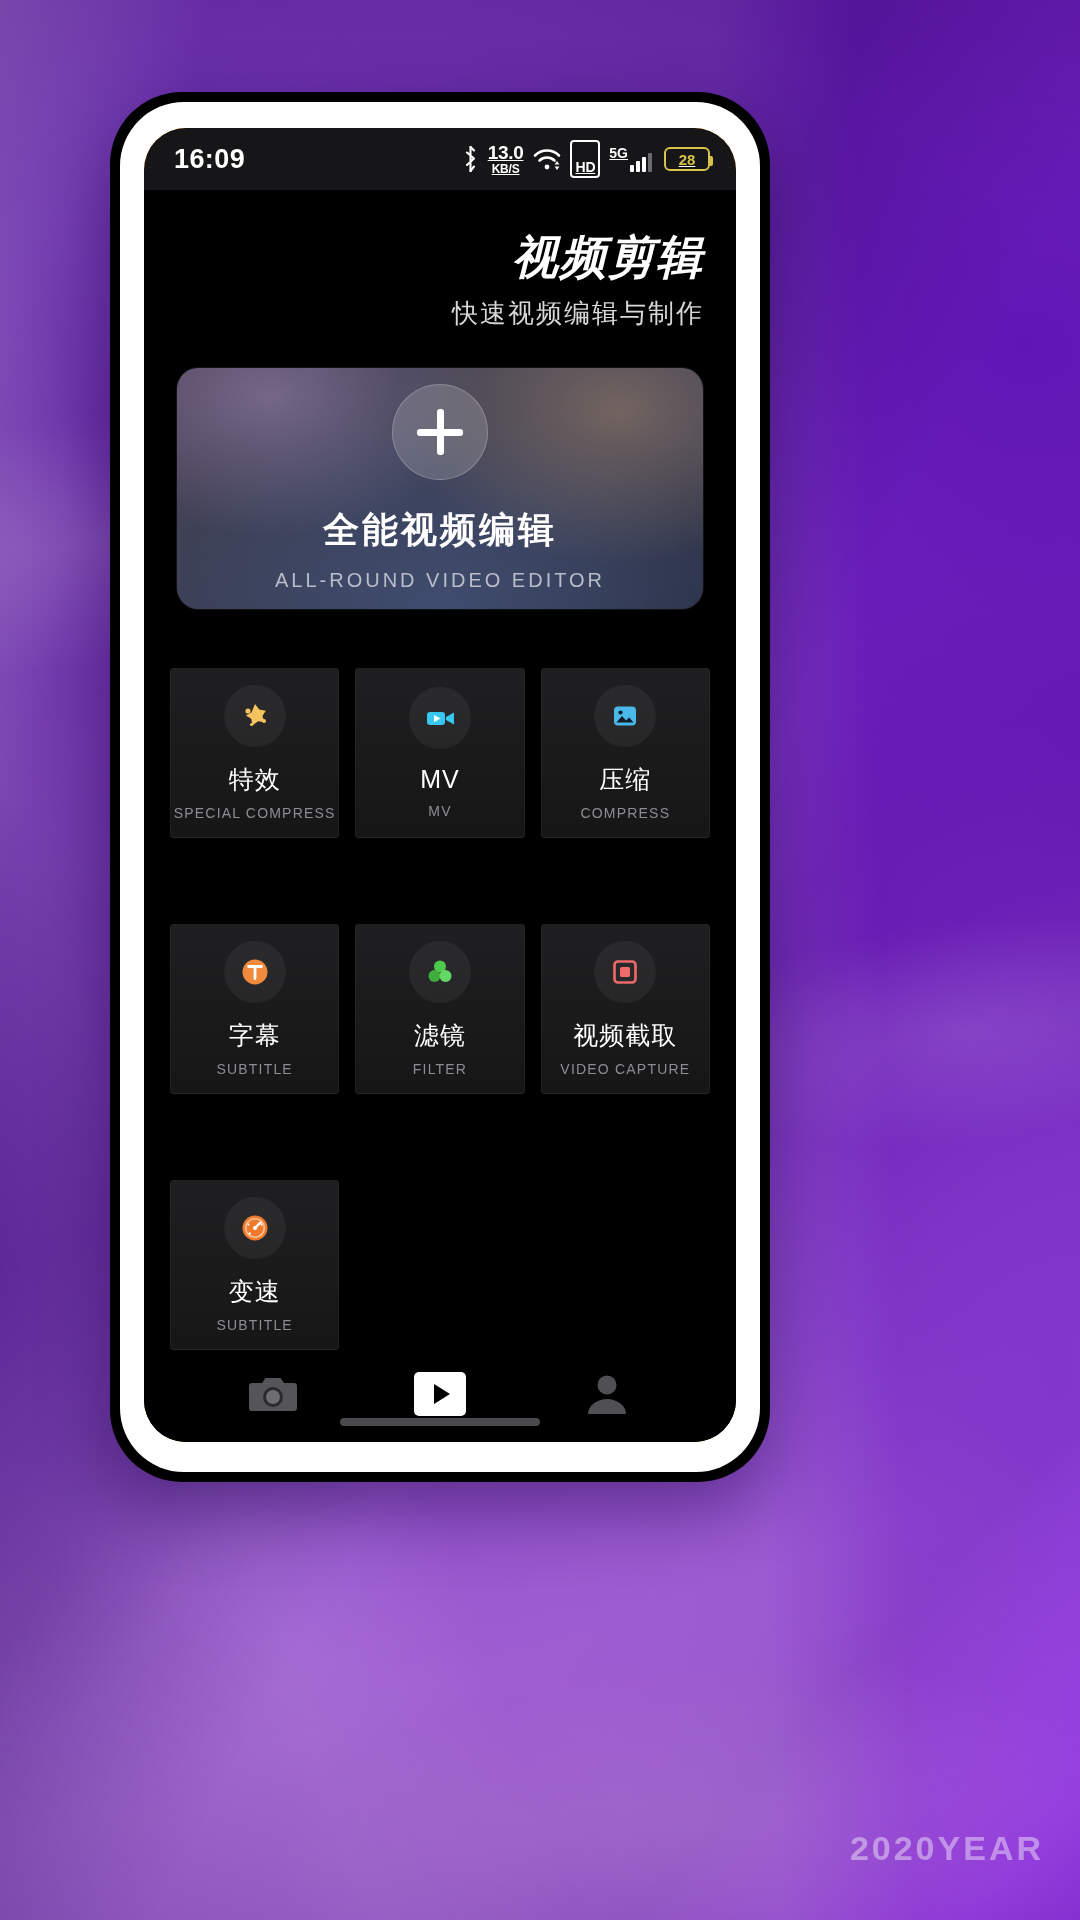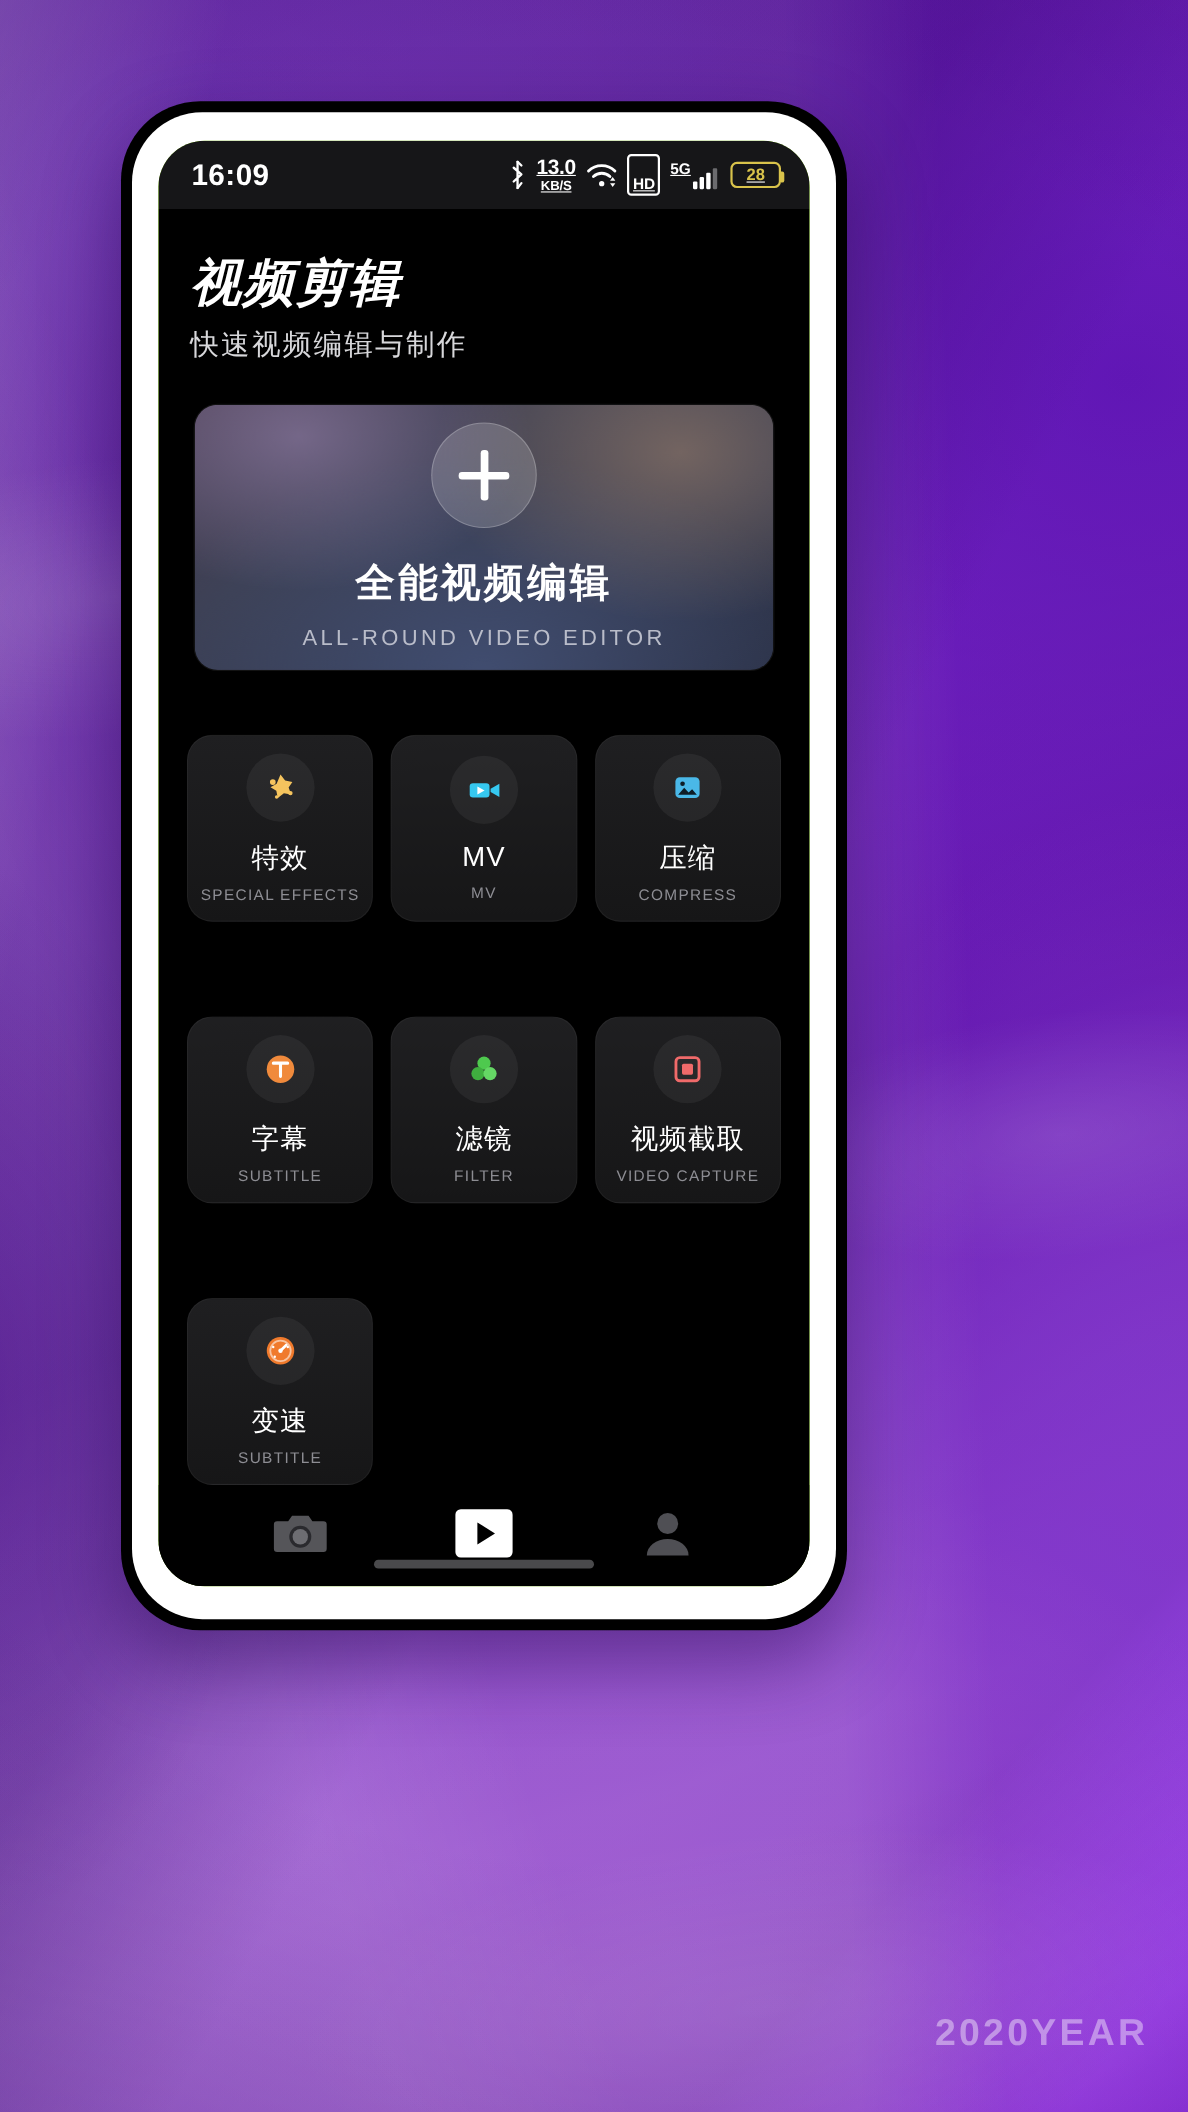--- a/index.html
+++ b/index.html
@@ -56,22 +56,22 @@
     background:#000; border-radius:72px;
     box-shadow:0 28px 70px rgba(30,0,70,.45);
     padding:10px;
   }
   .bezel-white {
     width:100%; height:100%;
     background:#ffffff; border-radius:64px; padding:26px 24px 30px 24px;
   }
   .screen {
     width:100%; height:100%;
-    background:#84cc16; border-radius:42px; overflow:hidden;
-    position:relative; display:flex; flex-direction:column;
+    background:#eab308; border-radius:42px; overflow:hidden;
+    position:relative; display:flex; flex-direction:column;text-align:right;
   }
 
   
   .statusbar {
     height:62px; flex:0 0 62px; background:#161618;
     display:flex; align-items:center; justify-content:space-between;
     padding:0 26px 0 30px; color:#fff;
   }
   .sb-time { font-size:27px; font-weight:600; letter-spacing:.4px; }
   .sb-right { display:flex; align-items:center; gap:9px;text-decoration:underline; }
@@ -148,21 +148,21 @@
     margin-top:14px; font-size:20px; color:#b9bcc9; letter-spacing:3px;
   }
 
   
   .grid {
     margin:58px 26px 0 26px;
     display:grid; grid-template-columns:repeat(3,1fr);
     row-gap:86px; column-gap:16px;
   }
   .card {
-    height:170px; border-radius:23px;
+    height:170px; border-radius:4px;
     background:linear-gradient(180deg,#1f1f21 0%,#161617 100%);
     border:1px solid rgba(255,255,255,.045);
     display:flex; flex-direction:column; align-items:center; justify-content:center;
   }
   .card-icon {
     width:62px; height:62px; border-radius:50%;
     background:rgba(255,255,255,.055);
     display:flex; align-items:center; justify-content:center; margin-bottom:16px;
   }
   .card-cn { font-size:25px; color:#fff; font-weight:500; letter-spacing:1px; }
@@ -261,21 +261,21 @@
         <div class="card">
           <div class="card-icon">
             <svg width="34" height="34" viewBox="0 0 34 34">
               <path d="M17 5 l4.2 5.6 6.6 1.2 -3.4 5.1 2.3 6.4 -6.6 -1.1 -5.6 4.2 -1.3 -6.6 -5.3 -3.2 5.6 -3.1 z" fill="#f5c45e"></path>
               <circle cx="10" cy="12" r="2.6" fill="#f5c45e"></circle>
               <circle cx="26" cy="22" r="2" fill="#f5c45e"></circle>
               <circle cx="13.5" cy="25.5" r="1.6" fill="#f5c45e"></circle>
             </svg>
           </div>
           <div class="card-cn">特效</div>
-          <div class="card-en">SPECIAL EFFECTS</div>
+          <div class="card-en">SPECIAL COMPRESS</div>
         </div>
 
         <div class="card">
           <div class="card-icon">
             <svg width="34" height="34" viewBox="0 0 34 34">
               <rect x="4" y="11" width="18" height="13" rx="3" fill="#36c8f0"></rect>
               <path d="M23 16 l8 -4.5 v12 l-8 -4.5 z" fill="#36c8f0"></path>
               <path d="M11 14 l6.5 3.6 -6.5 3.6 z" fill="#ffffff"></path>
             </svg>
           </div>

